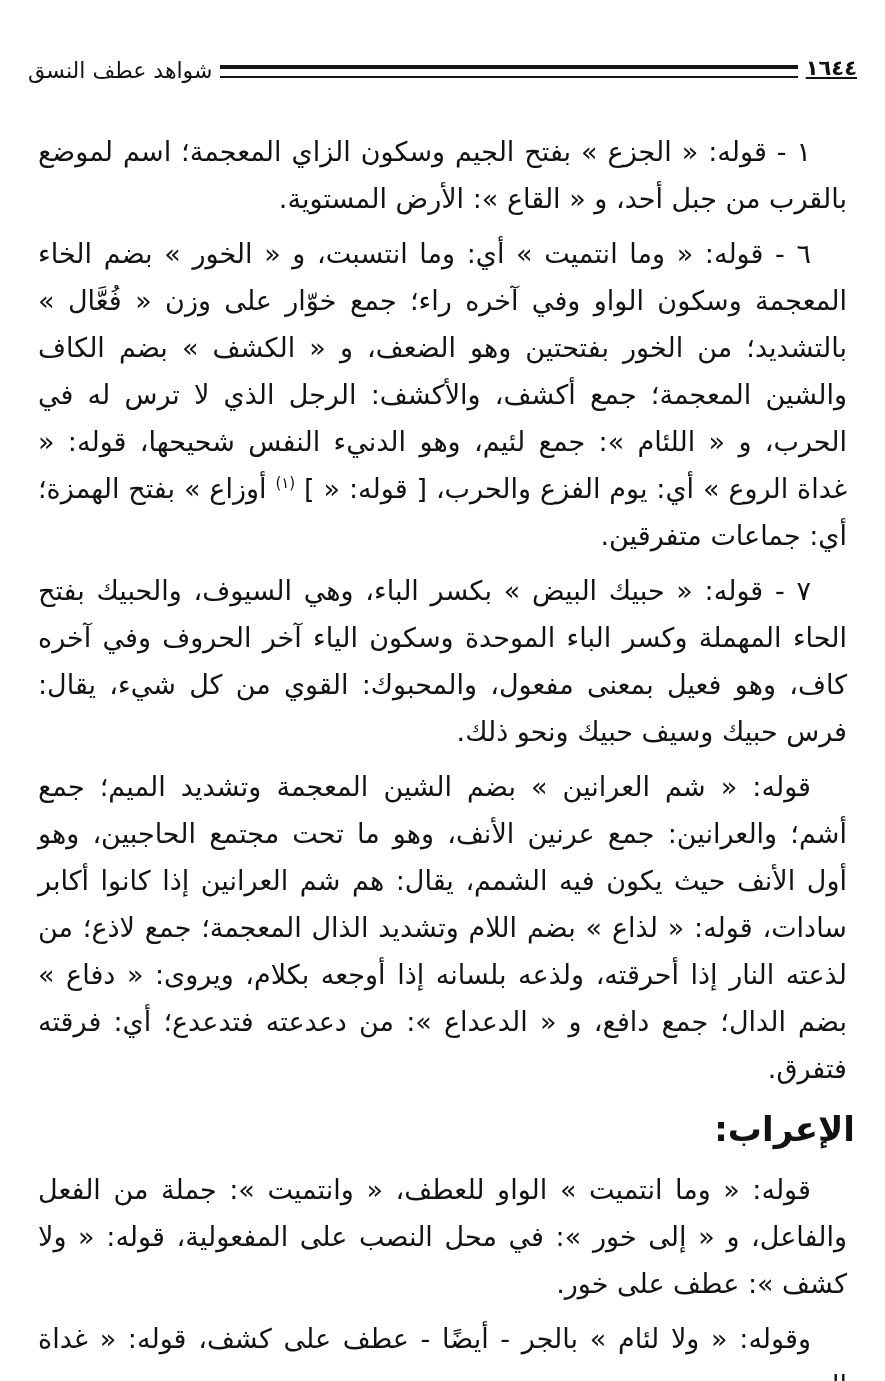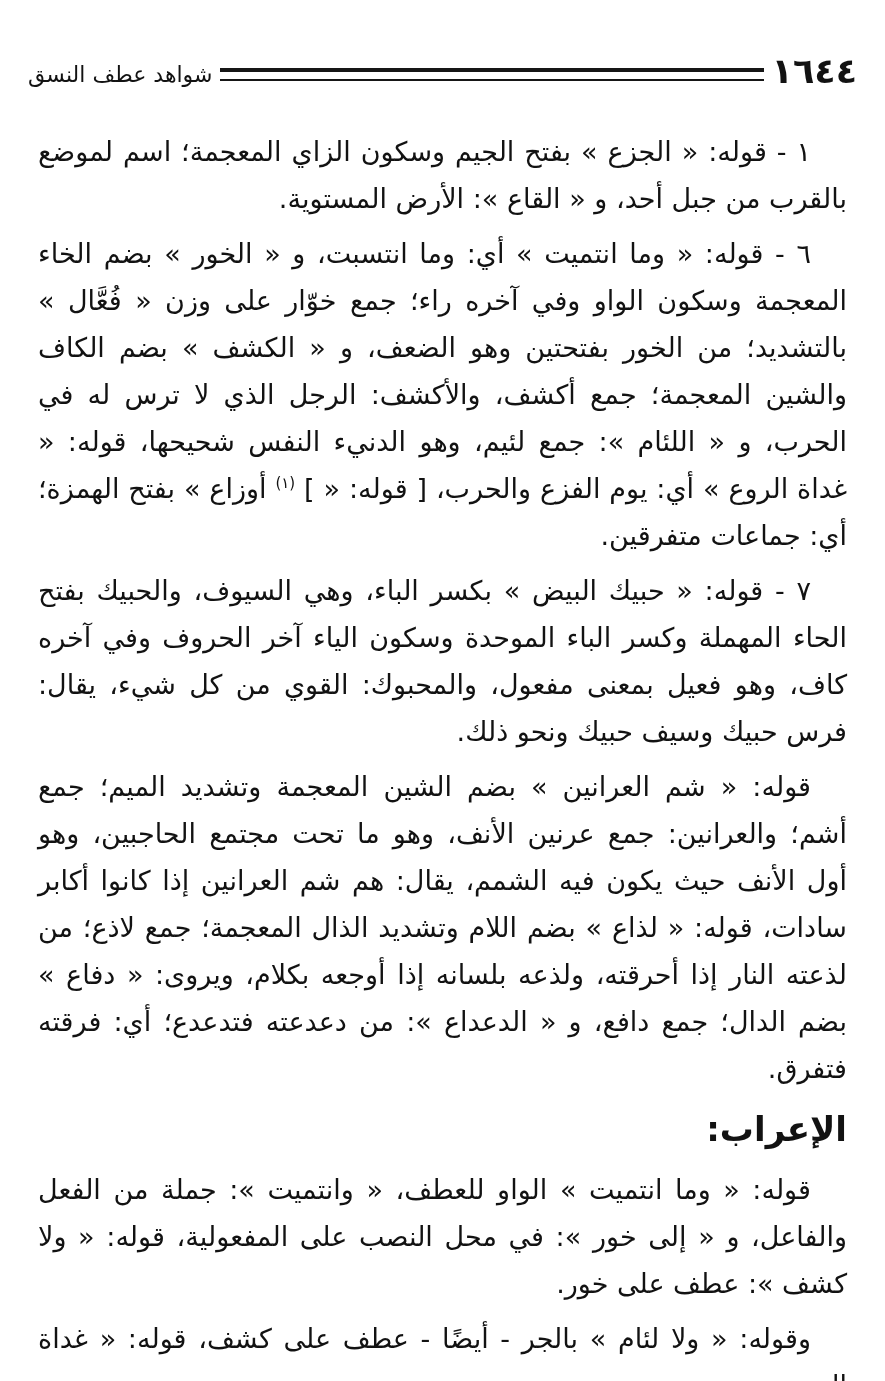--- a/index.html
+++ b/index.html
@@ -12,22 +12,22 @@
     direction:rtl;
     overflow:hidden;
     margin:0 auto;
   }
   
   .header{
     position:absolute;top:54px;right:28px;left:28px;
     display:flex;align-items:center;gap:8px;
   }
   .page-number{
-    font-size:35px;font-weight:bold;letter-spacing:1px;
-    white-space:nowrap;line-height:1;
+    font-size:21px;font-weight:bold;letter-spacing:1px;
+    white-space:nowrap;line-height:1;text-decoration:underline;
   }
   .header-rule{
     flex:1;height:7px;margin-top:6px;
     border-top:4px solid #161616;
     border-bottom:2px solid #161616;
   }
   .header-title{
     font-size:22px;font-weight:normal;white-space:nowrap;line-height:1;
     margin-top:6px;
   }
@@ -41,21 +41,21 @@
     line-height:47px;
     text-align:justify;
     text-align-last:right;
   }
   p.indent{text-indent:36px;}
   .b{font-weight:normal;}
   sup{font-size:15px;line-height:0;}
   .irab-heading{
     font-size:34px;
     line-height:58px;
-    margin:8px;
+    margin:0;
     text-align:right;
     font-weight:bold;
   }
   
   .footnote{
     position:absolute;
     right:52px;
     top:1252px;
     width:336px;
     text-align:right;

